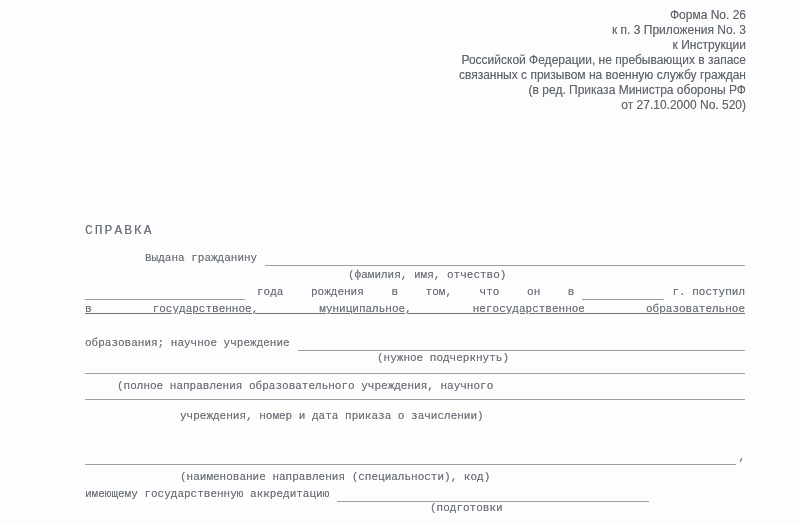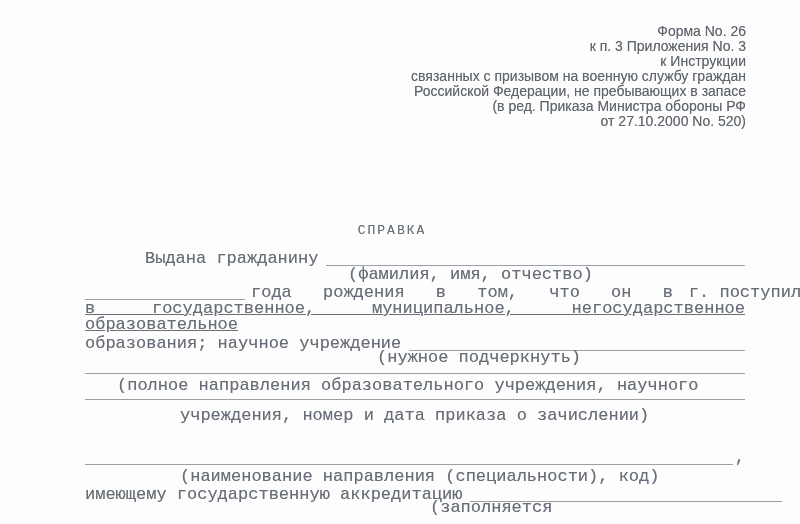--- a/index.html
+++ b/index.html
@@ -3,34 +3,34 @@
 <meta charset="utf-8">
 <style>
   html,body{margin:0;padding:0;background:#e9e9e9;}
   .page{
     position:relative;width:800px;height:524px;overflow:hidden;
     background:#fdfdfd;
     font-family:"Liberation Mono","DejaVu Sans Mono",monospace;
   }
   
   .hdr{
-    position:absolute;top:24px;right:54px;text-align:right;
+    position:absolute;top:8px;right:54px;text-align:right;
     font-family:"Liberation Sans","DejaVu Sans",sans-serif;
-    font-size:14px;line-height:15px;color:#5f656d;
+    font-size:12px;line-height:15px;color:#5f656d;
     text-shadow:0 0 .5px rgba(95,101,109,.55);
   }
   
   .title{
-    position:absolute;top:223px;left:85px;width:614px;text-align:center;
+    position:absolute;top:223px;left:85px;width:614px;
     font-size:13px;letter-spacing:2px;color:#6b717b;
     text-shadow:0 0 .5px rgba(107,113,123,.6);
   }
   .fb{
     position:absolute;left:85px;top:0;width:660px;height:524px;
-    font-size:17px;color:#686e77;
+    font-size:11px;color:#686e77;
     text-shadow:0 0 .5px rgba(104,110,119,.55);
   }
   .row{position:absolute;left:0;right:0;height:16px;display:flex;align-items:flex-end;white-space:nowrap;}
   .row span{line-height:15px;}
   .blank{flex:1 1 auto;border-bottom:1px solid #98a0a8;height:3px;margin-left:8px;}
   .blank.first{margin-left:0;}
   .blank.fixed{flex:0 0 auto;}
   .cap{position:absolute;height:14px;line-height:14px;white-space:nowrap;text-align:center;}
   .just{position:absolute;left:0;right:0;height:16px;line-height:16px;
         text-align:justify;text-align-last:justify;white-space:normal;text-decoration:underline;}
@@ -41,39 +41,39 @@
 </style>
 </head>
 <body>
 
 <div class="page">
 
   <div class="hdr">
     <div>Форма No. 26</div>
     <div>к п. 3 Приложения No. 3</div>
     <div>к Инструкции</div>
+    <div>Российской Федерации, не пребывающих в запасе</div>
     <div>связанных с призывом на военную службу граждан</div>
-    <div>Российской Федерации, не пребывающих в запасе</div>
     <div>(в ред. Приказа Министра обороны РФ</div>
     <div>от 27.10.2000 No. 520)</div>
   </div>
 
   <div class="title">СПРАВКА</div>
 
   <div class="fb">
 
     <div class="row" style="top:250px">
       <span class="ind60">Выдана гражданину</span>
       <span class="blank"></span>
     </div>
     <div class="cap" style="top:268px;left:263px">(фамилия, имя, отчество)</div>
 
     <div class="row" style="top:284px">
       <span class="blank first fixed" style="width:160px"></span>
-      <span class="ws21" style="margin-left:6px">года рождения в том, что он в</span>
+      <span class="ws21" style="margin-left:12px">года рождения в том, что он в</span>
       <span class="blank" style="margin-right:8px"></span>
       <span>г. поступил</span>
     </div>
 
     <div class="just" style="top:301px">в государственное, муниципальное, негосударственное образовательное</div>
 
     <div class="row" style="top:335px">
       <span>образования; научное учреждение</span>
       <span class="blank"></span>
     </div>
@@ -94,20 +94,20 @@
     <div class="row" style="top:449px">
       <span class="blank first"></span>
       <span class="comma">,</span>
     </div>
     <div class="cap" style="top:470px;left:95px">(наименование направления (специальности), код)</div>
 
     <div class="row" style="top:486px">
       <span>имеющему государственную аккредитацию</span>
       <span class="blank fixed" style="width:312px"></span>
     </div>
-    <div class="cap" style="top:501px;left:345px">(заполняется</div>
+    <div class="cap" style="top:501px;left:345px">(подготовки</div>
 
     <div class="row partial" style="top:517px">
       
     </div>
 
   </div>
 </div>
 
 </body></html>

